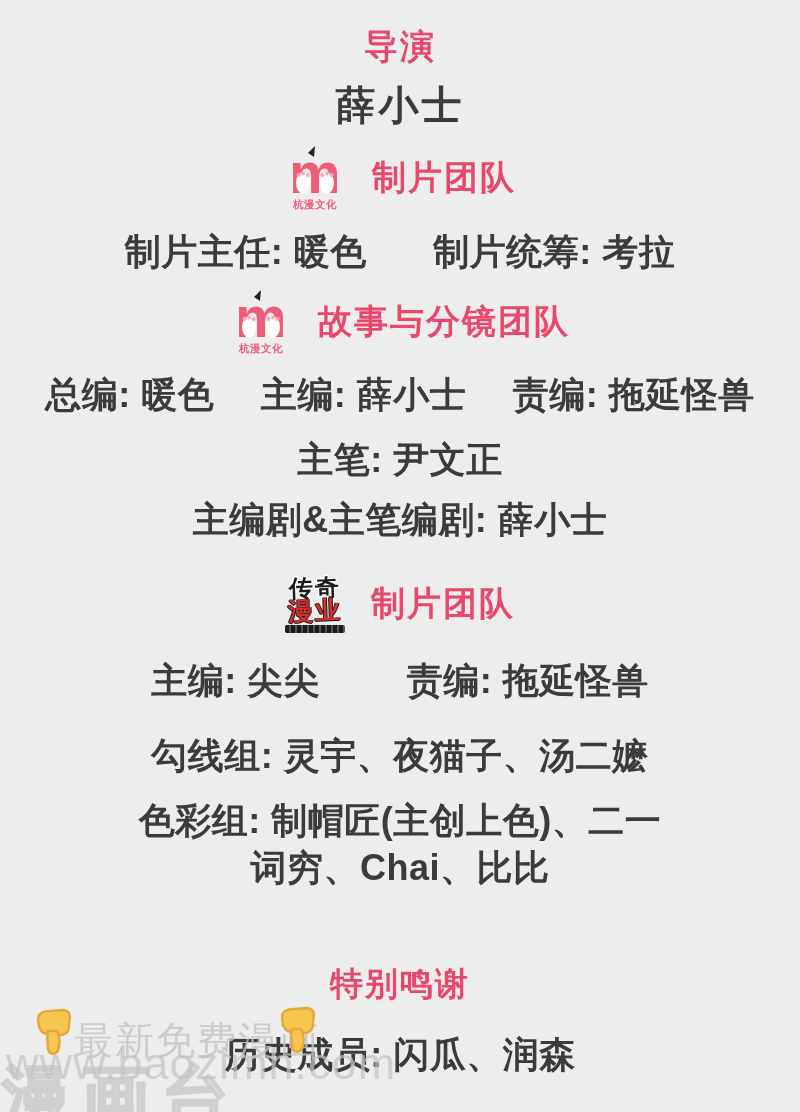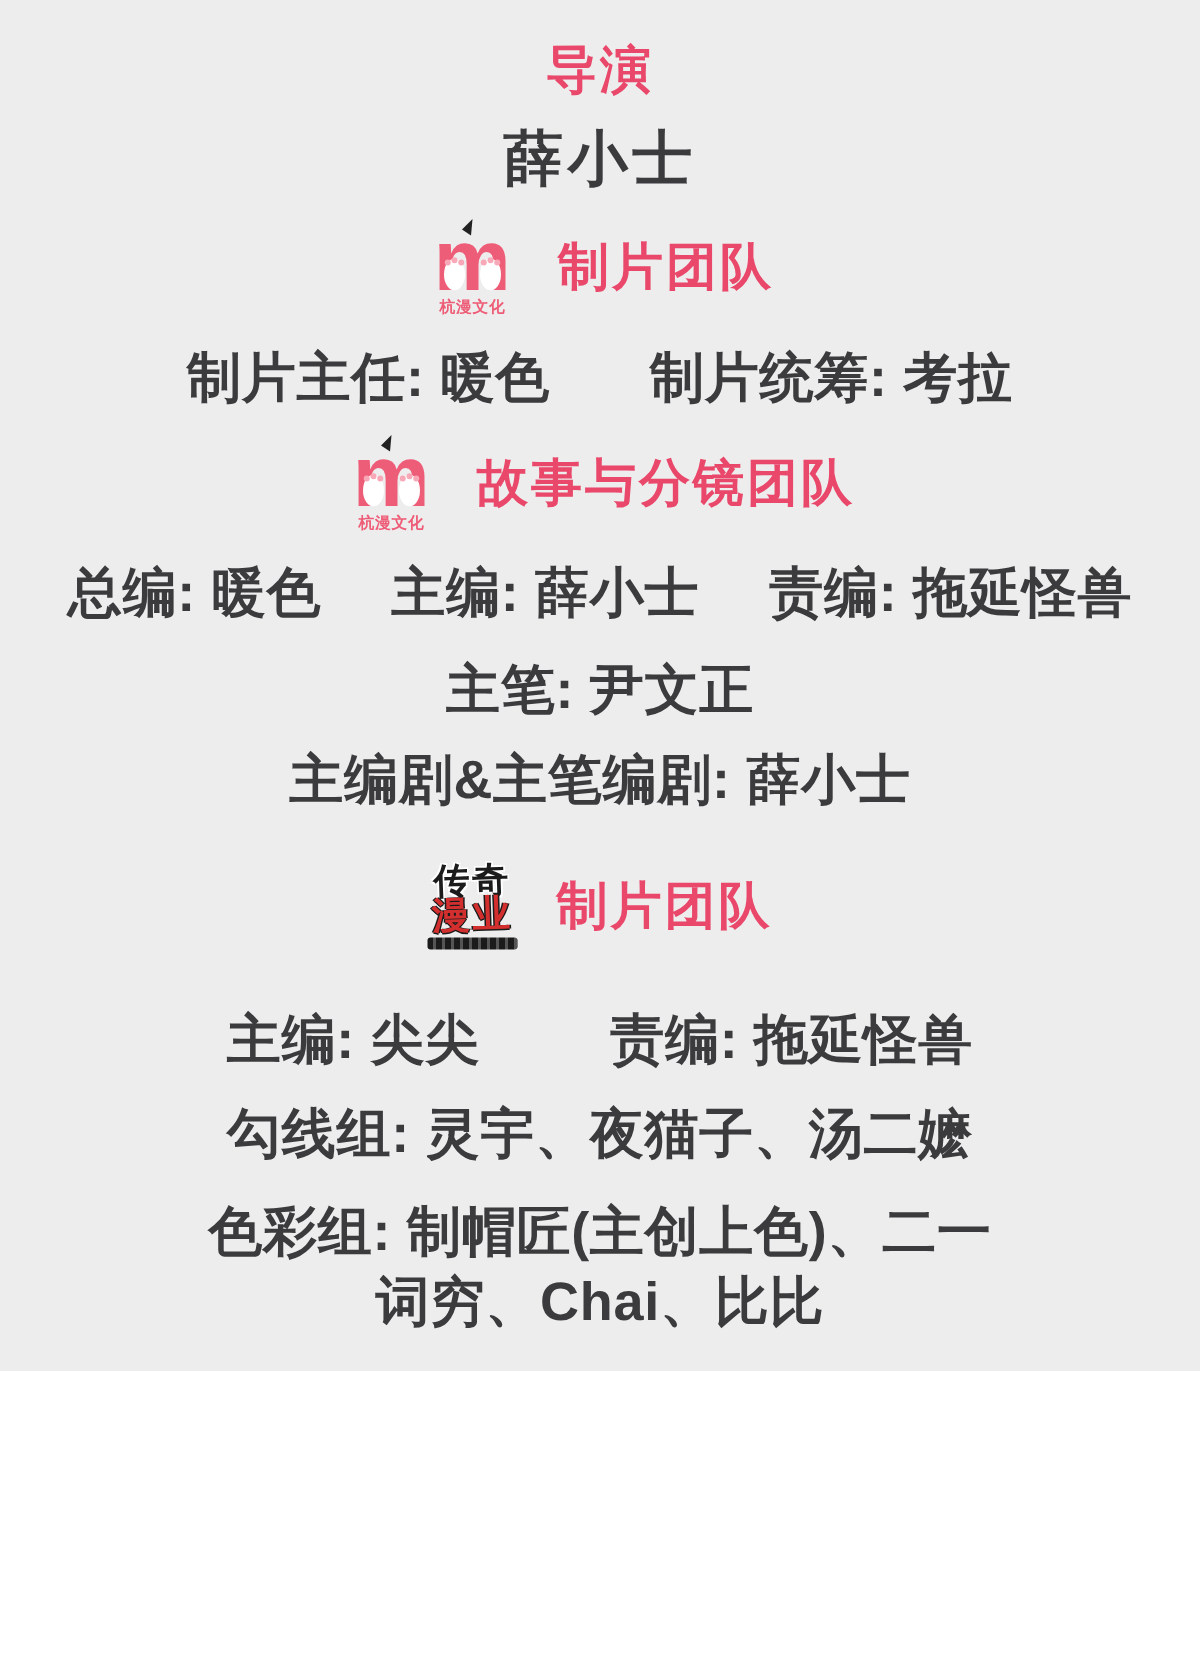--- a/index.html
+++ b/index.html
@@ -2,35 +2,35 @@
 <html><head>
 <meta charset="utf-8">
 <style>
   html,body{margin:0;padding:0;}
   body{
     width:800px;height:1112px;
     font-family:"Liberation Sans","DejaVu Sans",sans-serif;
     background:#ffffff;
   }
   .page{
-    position:relative;width:800px;height:914px;
+    position:relative;width:800px;height:1112px;
     background:#eeedee;overflow:hidden;
   }
   .row{
     position:absolute;left:0;width:100%;text-align:center;
     color:#3b3b3d;font-weight:bold;letter-spacing:.5px;white-space:nowrap;
   }
   .pink{color:#e9486b;}
   .h-main{font-size:34px;letter-spacing:2px;}
   .t-name{font-size:40px;letter-spacing:3px;}
   .t-body{font-size:36px;}
   .logo-row{display:flex;justify-content:center;align-items:center;gap:26px;}
   .spread span{display:inline-block;margin:0 28px;}
   .spread-sm span{display:inline-block;margin:0 18px;}
-  .spread-lg span{display:inline-block;margin:12px 38px;text-align:center;}
+  .spread-lg span{display:inline-block;margin:0 38px;text-align:center;}
 
   
   .legend-logo{display:inline-flex;flex-direction:column;align-items:center;line-height:1;}
   .legend-top{
     font-size:24px;font-weight:bold;color:#1b1b1b;letter-spacing:2px;
     text-shadow:-1px -1px 0 #fff,1px -1px 0 #fff,-1px 1px 0 #fff,1px 1px 0 #fff;
     transform:rotate(-2deg);
   }
   .legend-bottom{
     font-size:25px;font-weight:bold;color:#d42f2f;letter-spacing:2px;margin-top:-2px;

